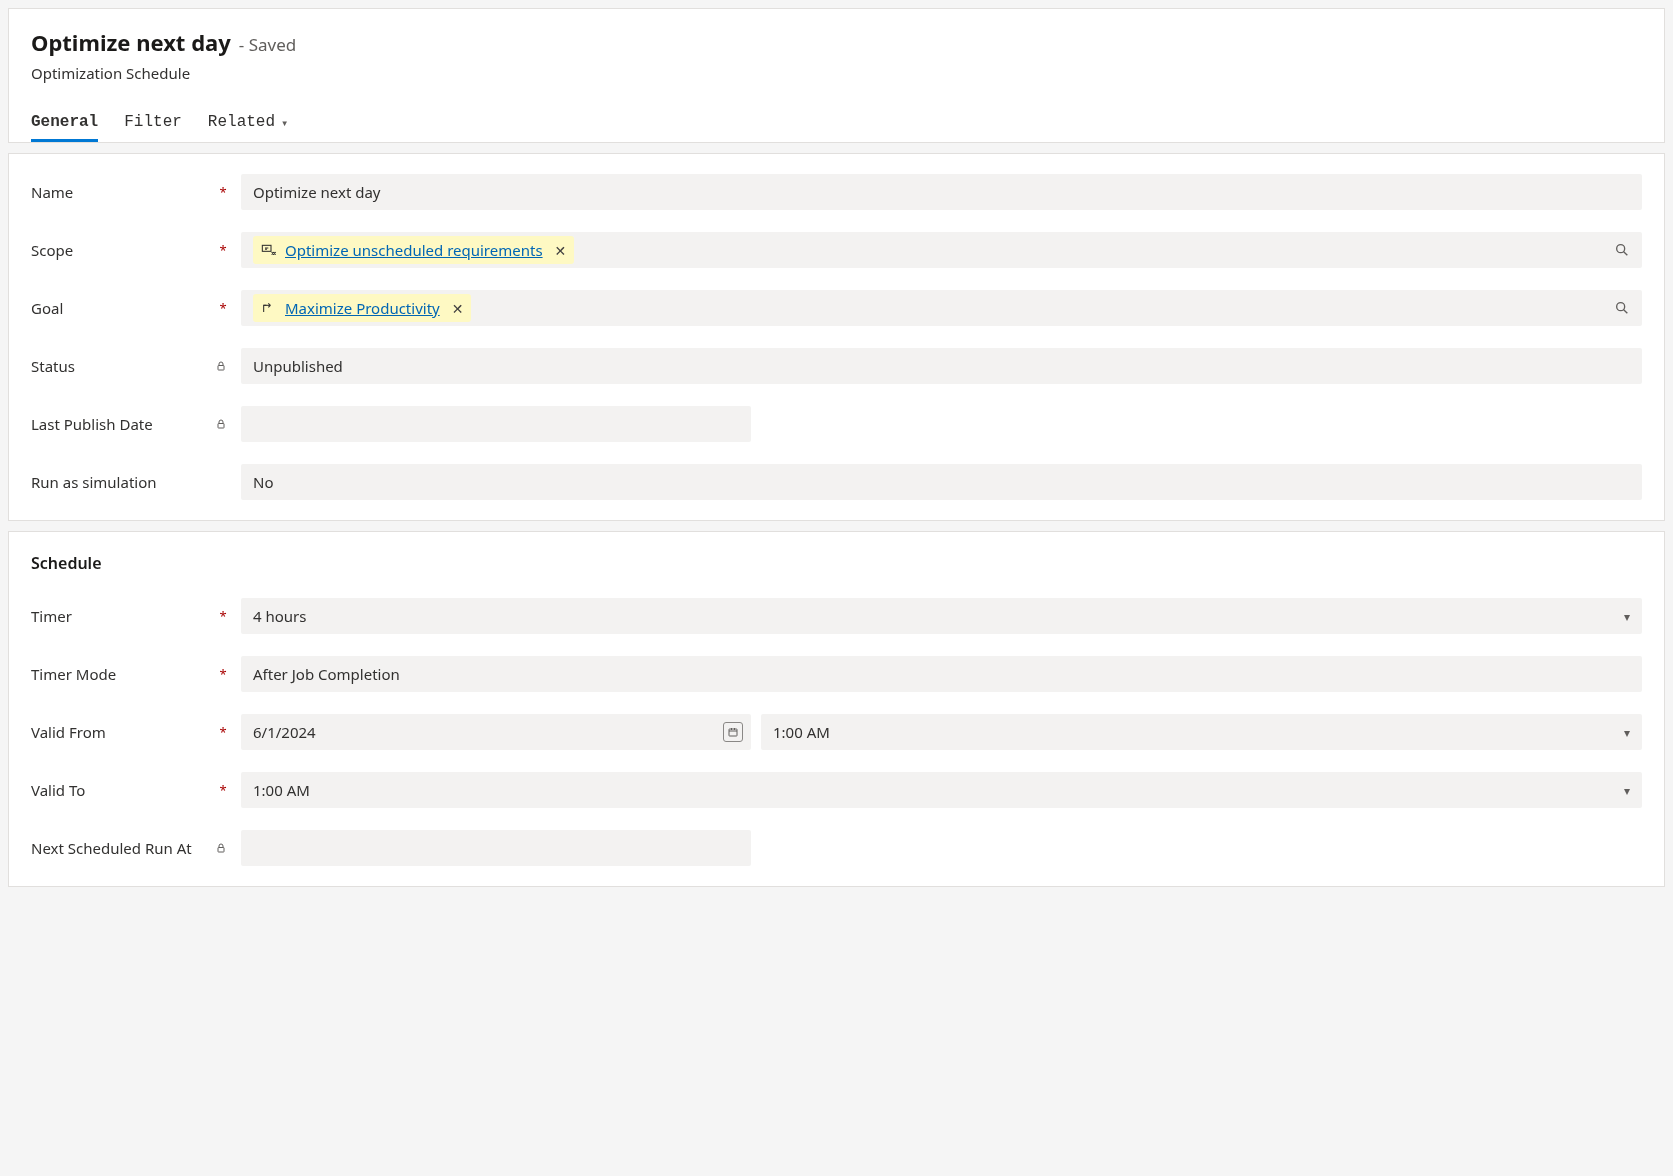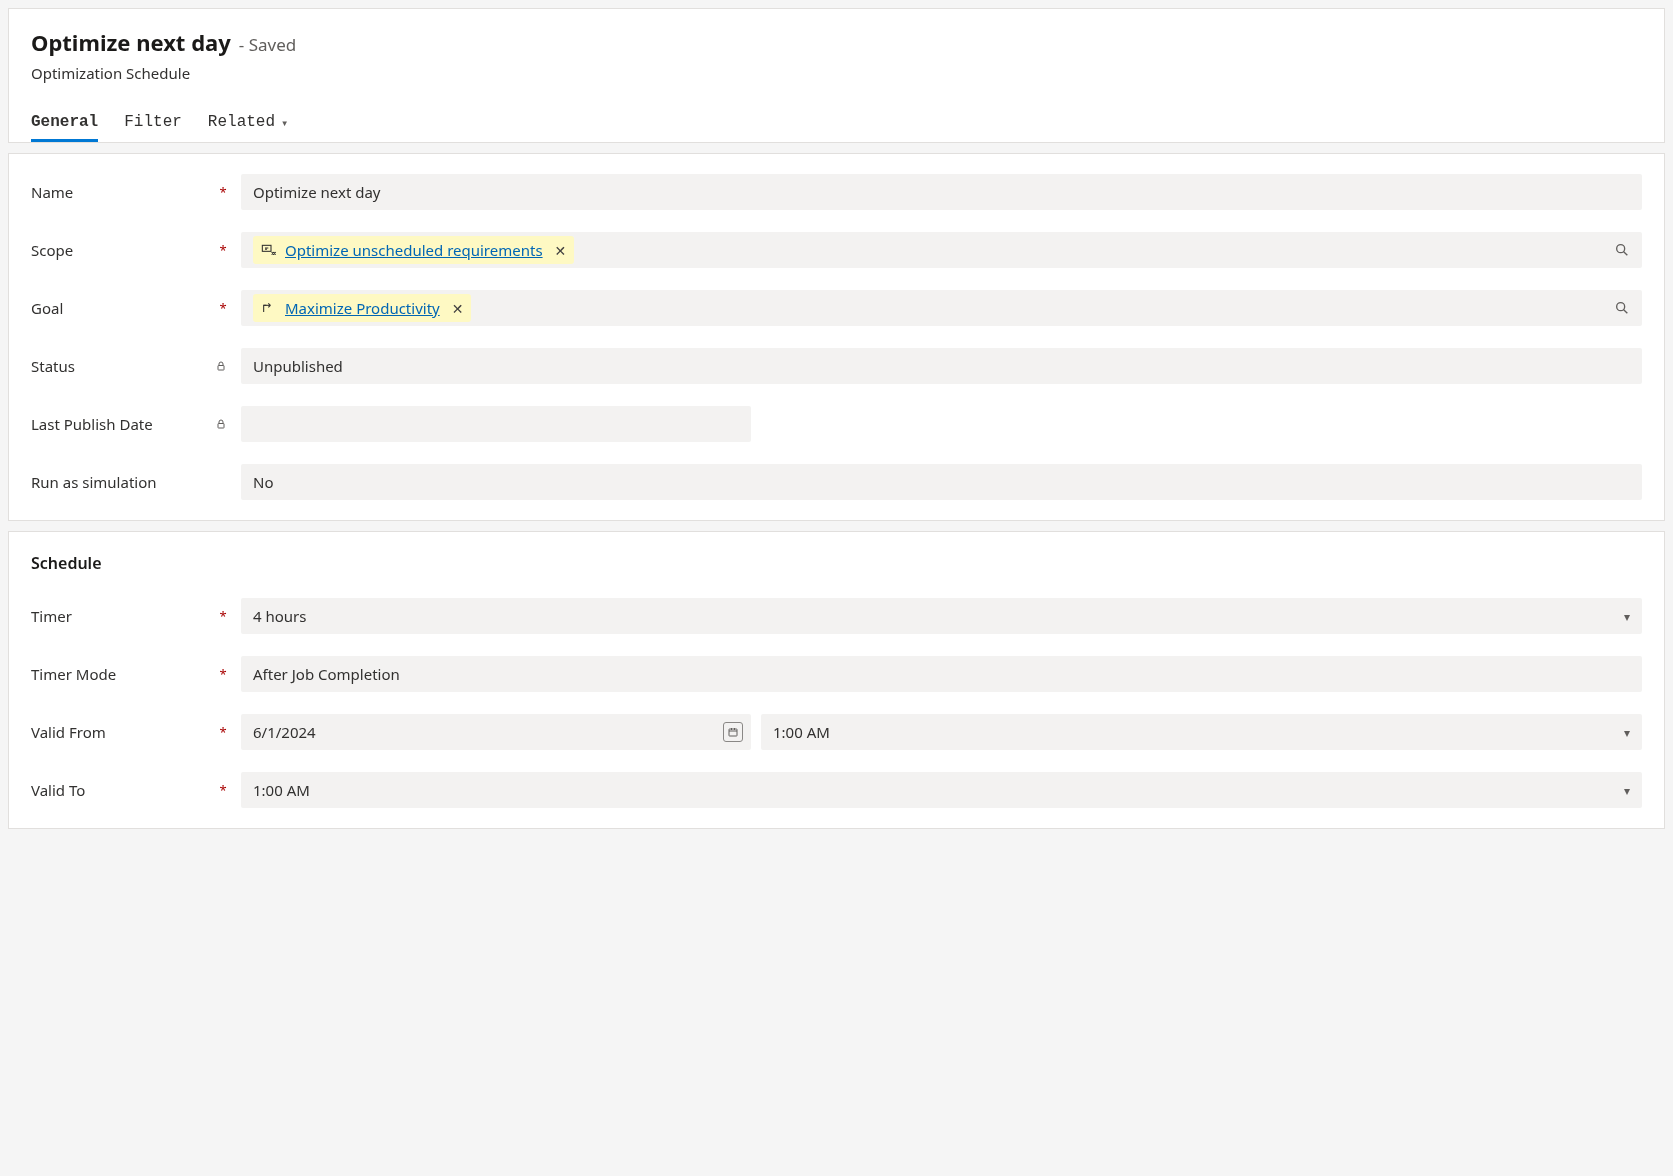--- a/index.html
+++ b/index.html
@@ -297,13 +297,29 @@
       <span class="label-marker req-asterisk">*</span>
     </div>
     <div class="input-cell">
       <div class="input-like input-flex">
         <span>1:00 AM</span>
         <span class="dropdown-chev">▾</span>
       </div>
     </div>
   </div>
 
+  <div class="form-row">
+    <div class="label-cell">
+      <span class="label-text">Next Scheduled Run At</span>
+      <span class="label-marker lock-icon">
+        <svg viewBox="0 0 24 24" fill="none" stroke="currentColor" stroke-width="2">
+            <rect x="6" y="11" width="12" height="9" rx="1"></rect>
+            <path d="M8 11V8a4 4 0 0 1 8 0v3"></path>
+          </svg>
+      </span>
+    </div>
+    <div class="input-cell">
+      <div class="input-like input-half">
+        <span></span>
+      </div>
+    </div>
+  </div>
 </div>
 
 </body></html>

